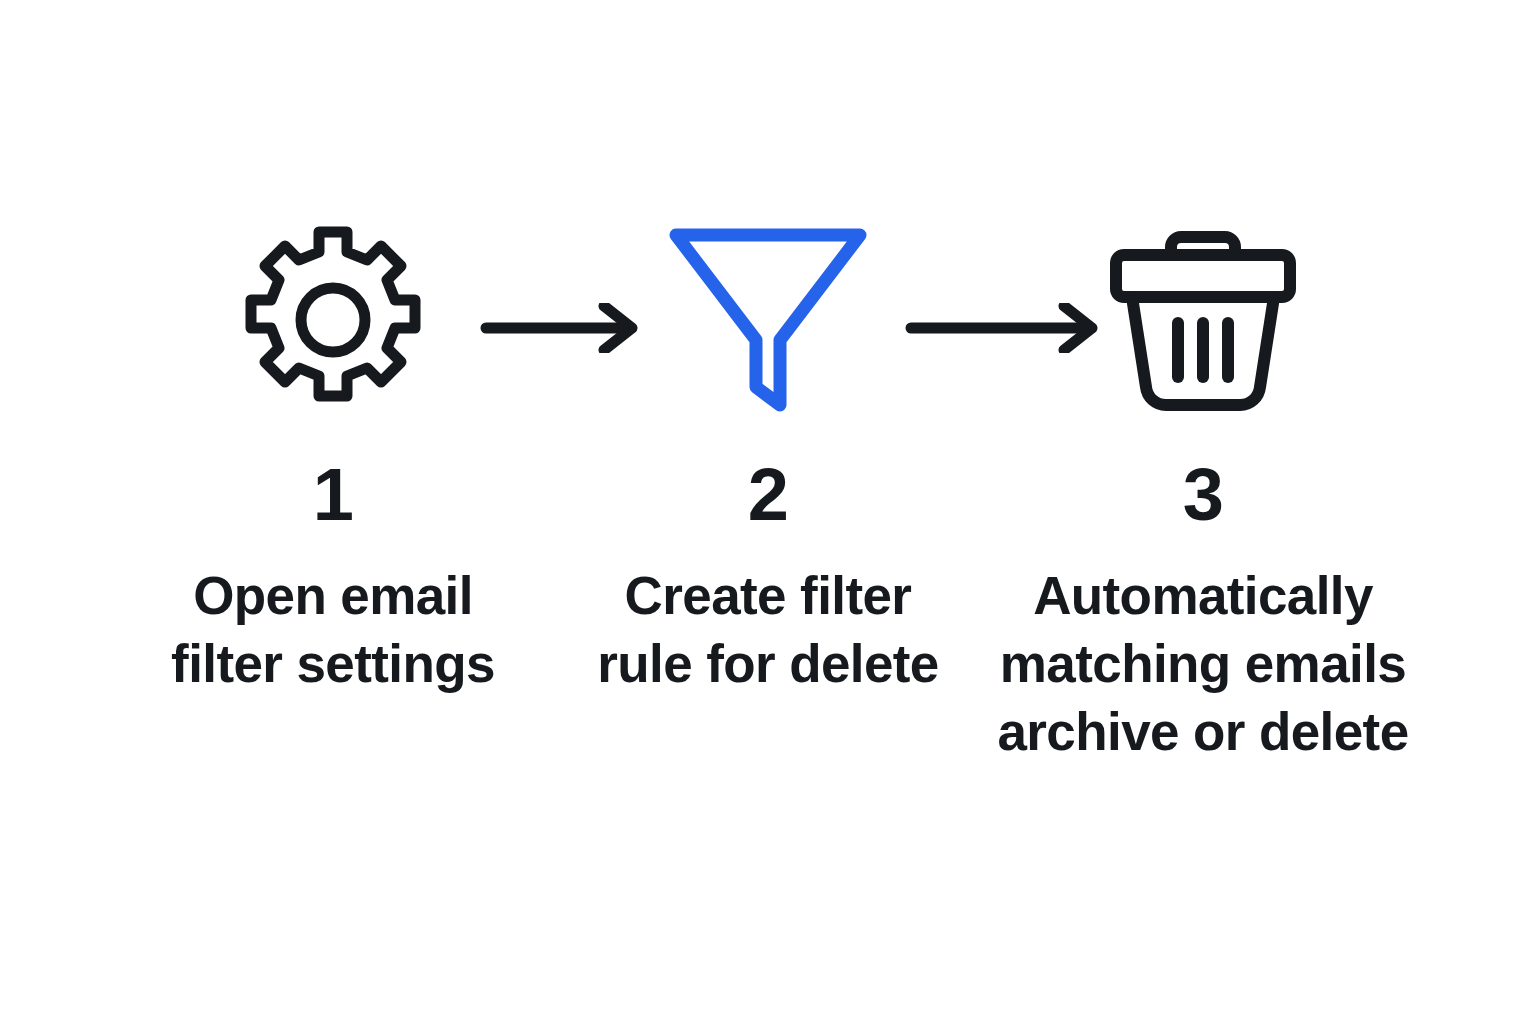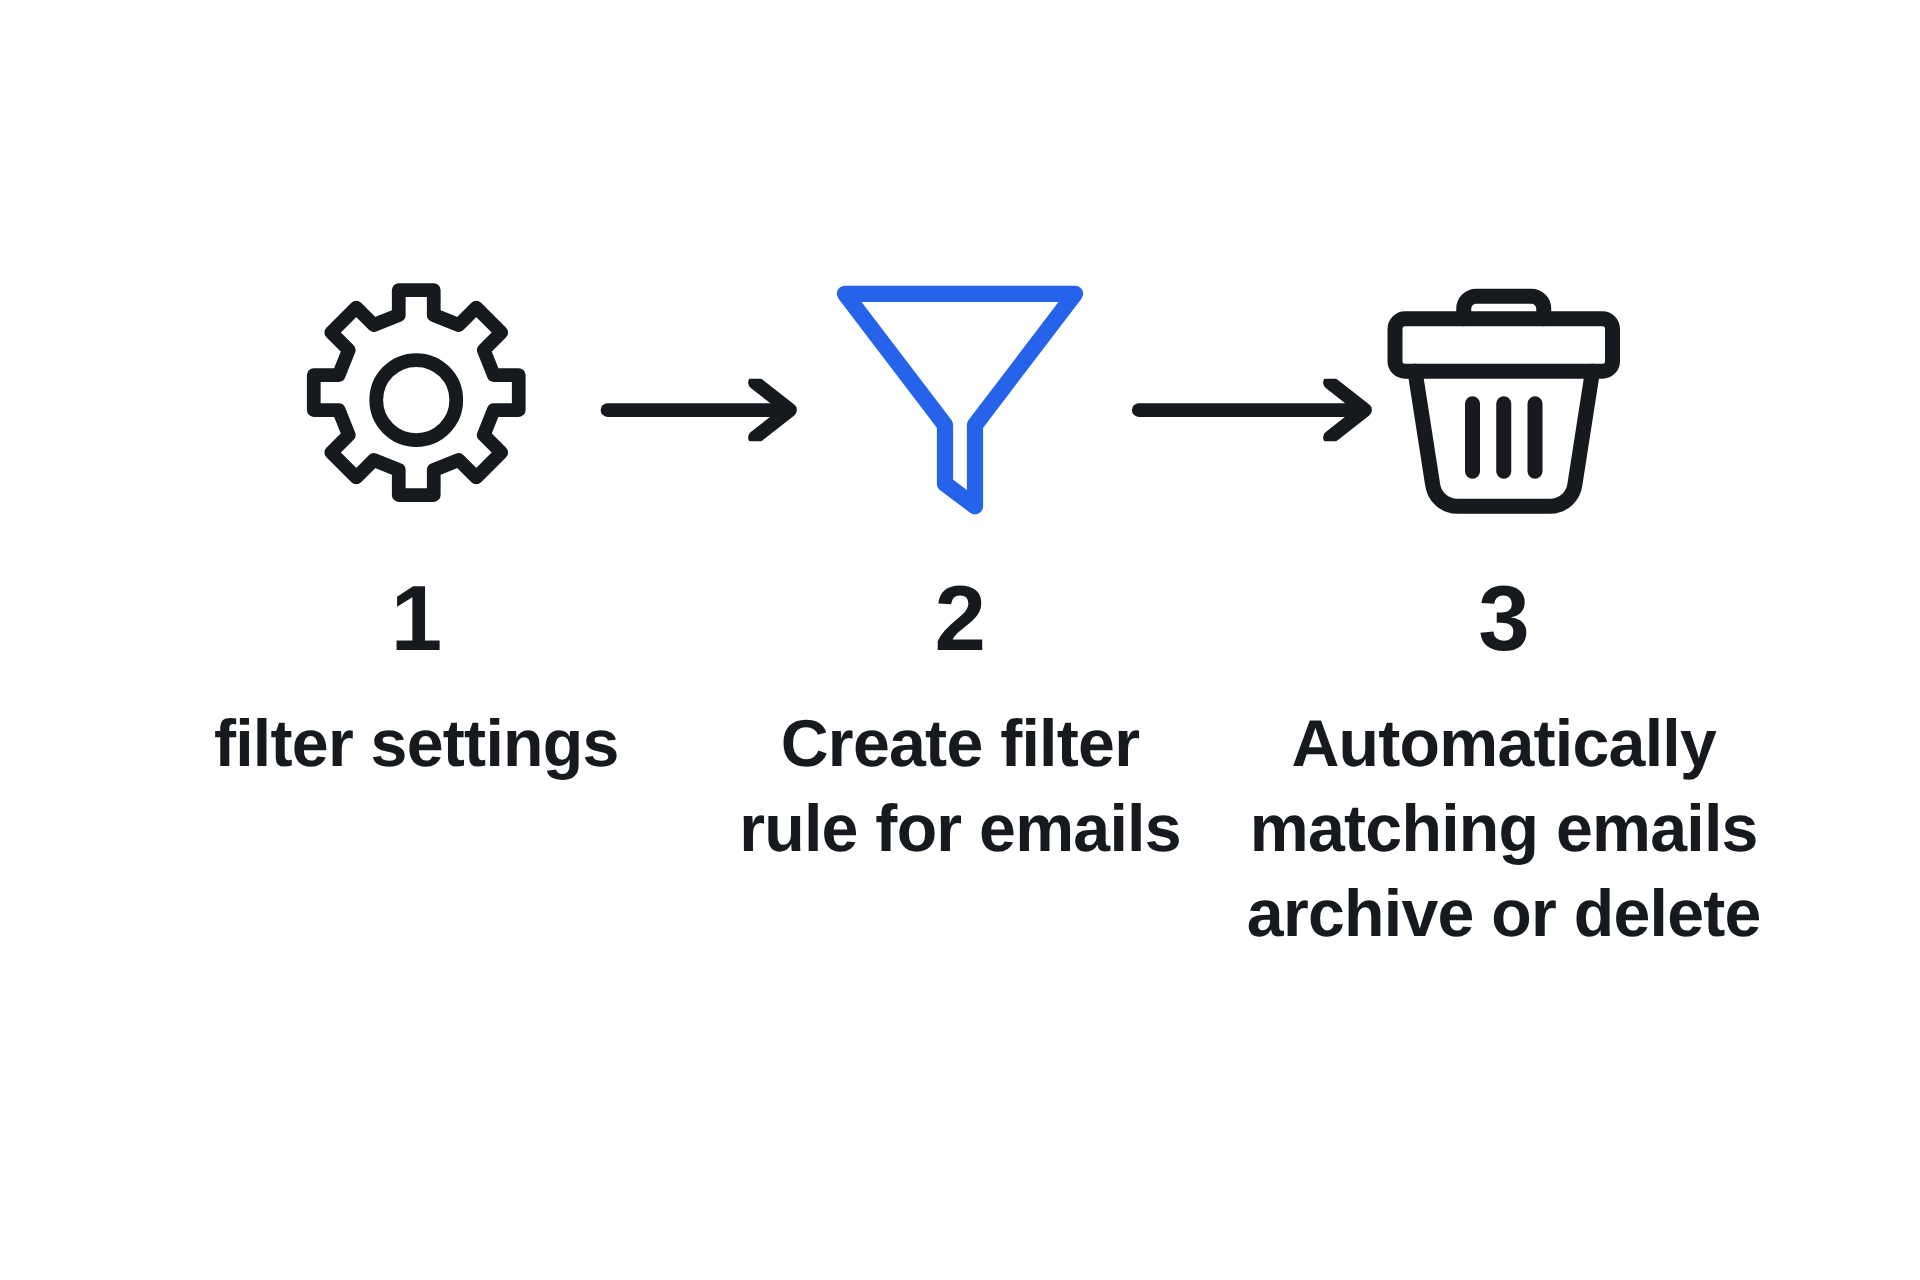--- a/index.html
+++ b/index.html
@@ -105,36 +105,37 @@
       <div class="step-icon-slot">
         <span>
           <svg width="200" height="200" viewBox="0 0 200 200" fill="none" stroke="#16191d" stroke-width="11" stroke-linecap="round" stroke-linejoin="round">
             <path d="M86 12 h28 v20 l20 8 14 -14 20 20 -14 14 8 20 h20 v28 h-20 l-8 20 14 14 -20 20 -14 -14 -20 8 v20 h-28 v-20 l-20 -8 -14 14 -20 -20 14 -14 -8 -20 h-20 v-28 h20 l8 -20 -14 -14 20 -20 14 14 20 -8 z" stroke="#16191d"></path>
             <circle cx="100" cy="100" r="32" stroke="#16191d"></circle>
           </svg>
         </span>
       </div>
       <div class="step-number">1</div>
       <div class="step-caption">
+        <span class="cap-line">Open email</span>
         <span class="cap-line">filter settings</span>
       </div>
     </div>
 
     <div class="step">
       <div class="step-icon-slot">
         <span>
           <svg width="200" height="190" viewBox="0 0 200 190" fill="none" stroke="#2563eb" stroke-width="13" stroke-linecap="round" stroke-linejoin="round">
             <path d="M8 10 H192 L112 115 V180 L88 162 V115 Z" stroke="#2563eb"></path>
           </svg>
         </span>
       </div>
       <div class="step-number">2</div>
       <div class="step-caption">
         <span class="cap-line">Create filter</span>
-        <span class="cap-line">rule for emails</span>
+        <span class="cap-line">rule for delete</span>
       </div>
     </div>
 
     <div class="step">
       <div class="step-icon-slot">
         <span>
           <svg width="190" height="190" viewBox="0 0 190 190" fill="none" stroke="#16191d" stroke-width="12" stroke-linecap="round" stroke-linejoin="round">
 
             <path d="M63 30 v-8 a10 10 0 0 1 10 -10 h44 a10 10 0 0 1 10 10 v8" stroke="#16191d"></path>
 

